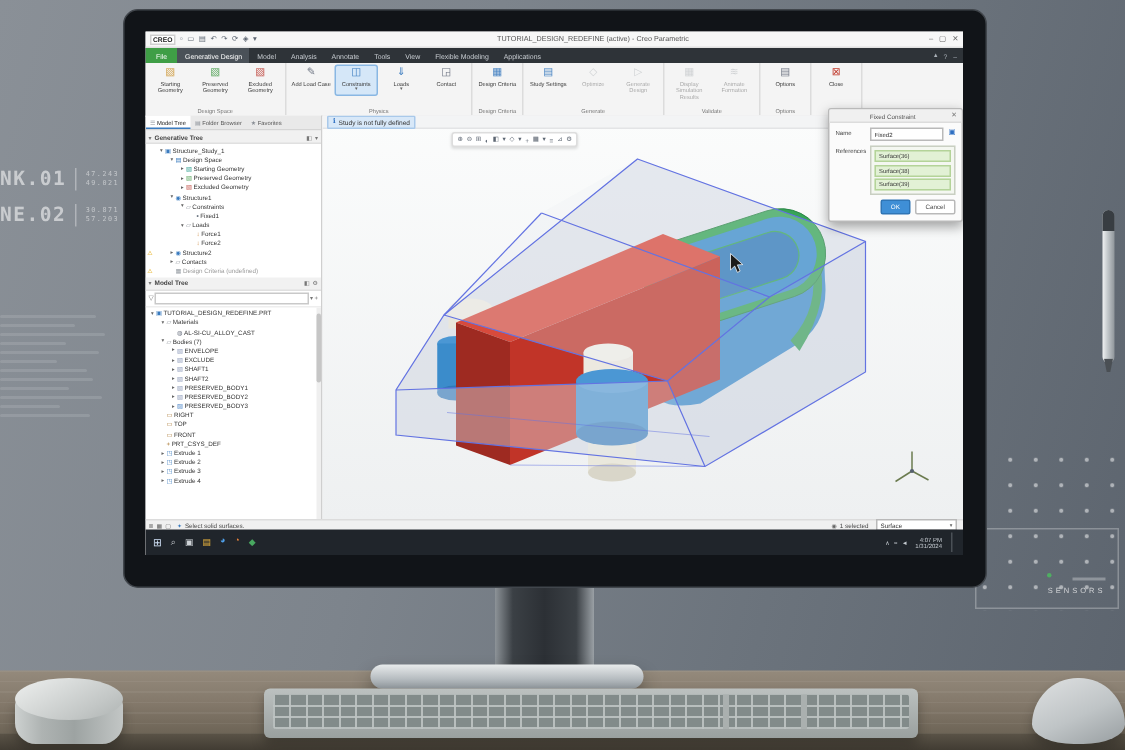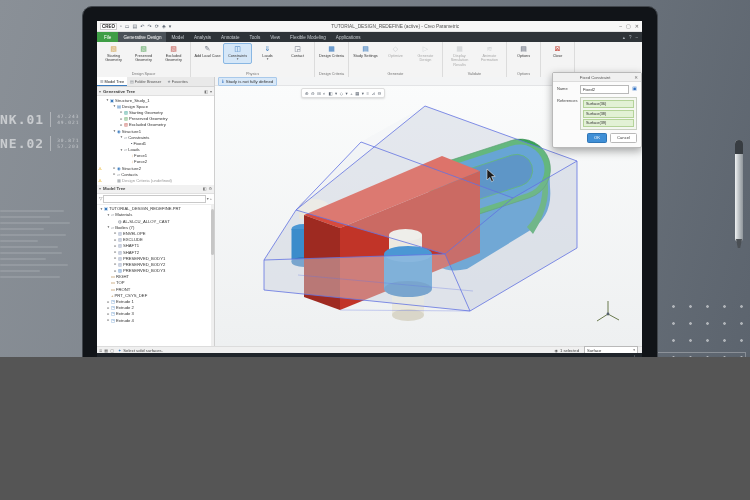--- a/index.html
+++ b/index.html
@@ -1,16 +1,16 @@
 <!DOCTYPE html>
 <html><head>
 <meta charset="utf-8">
 <style>
   html,body{margin:0;padding:0;background:#555;}
-  .scene{position:relative;width:750px;height:357px;overflow:hidden;
+  .scene{position:relative;width:750px;height:500px;overflow:hidden;
     font-family:"Liberation Sans","DejaVu Sans",sans-serif;
     background:linear-gradient(105deg,#8a9097 0%,#7d848c 38%,#6b737c 70%,#5c646e 100%);}
   
   .hud{position:absolute;left:0;top:112px;color:rgba(255,255,255,.55);font-family:"DejaVu Sans Mono",monospace;}
   .hud-row{display:flex;align-items:center;gap:6px;margin-bottom:9px;}
   .hud-tag{font-size:13px;letter-spacing:1px;font-weight:bold;border-right:1px solid rgba(255,255,255,.35);padding-right:6px;}
   .hud-nums{display:flex;flex-direction:column;gap:1px;}
   .hud-num{font-size:4.5px;letter-spacing:1px;color:rgba(255,255,255,.5);}
   .hud-bars{position:absolute;left:0;top:210px;width:88px;}
   .hud-bars i{display:block;height:2px;background:rgba(255,255,255,.12);margin-bottom:4px;border-radius:1px;}

